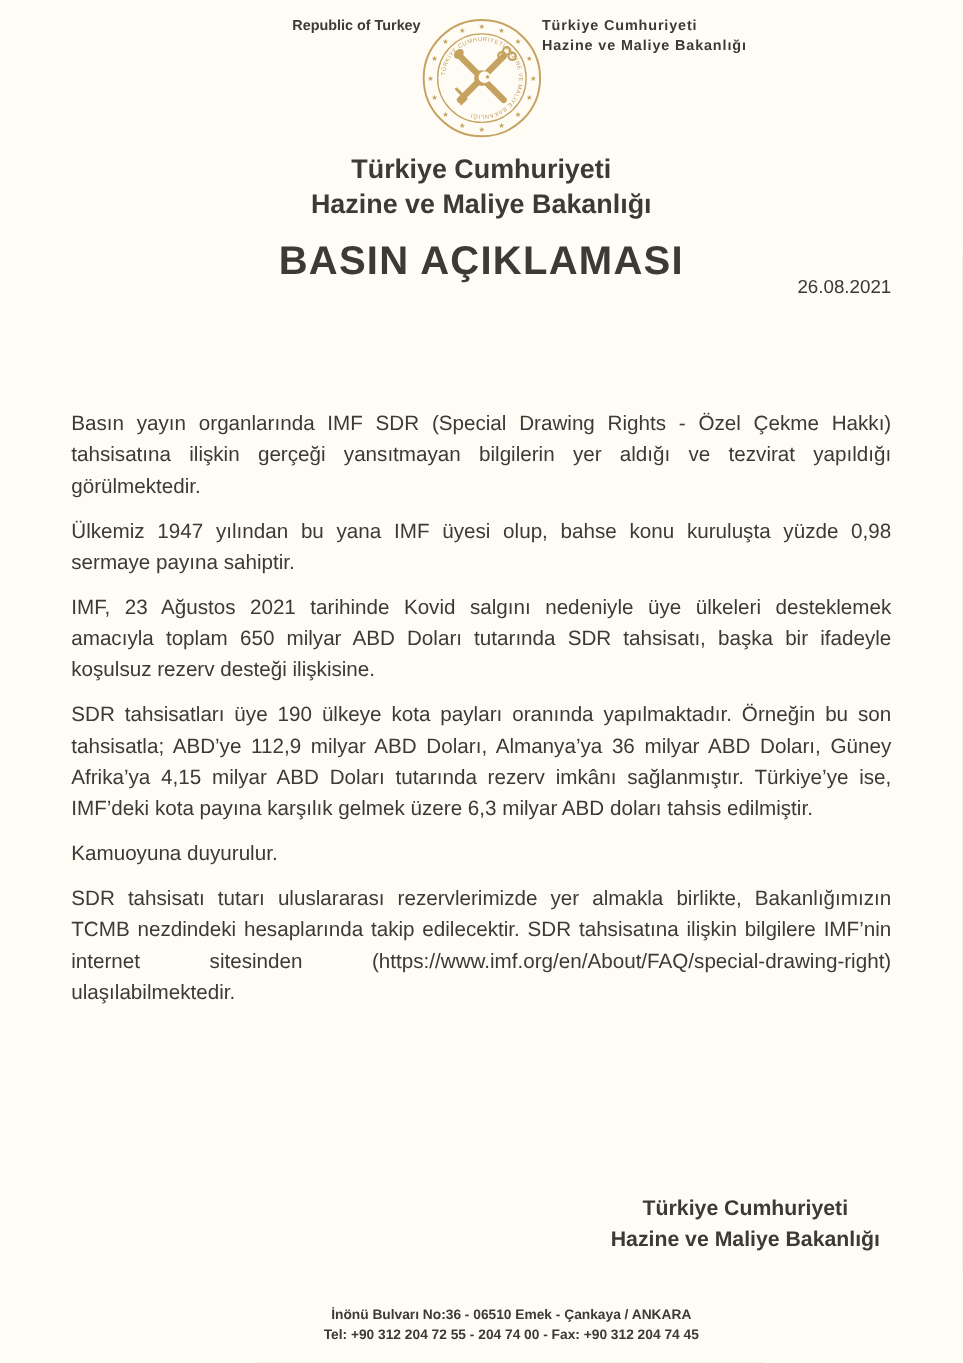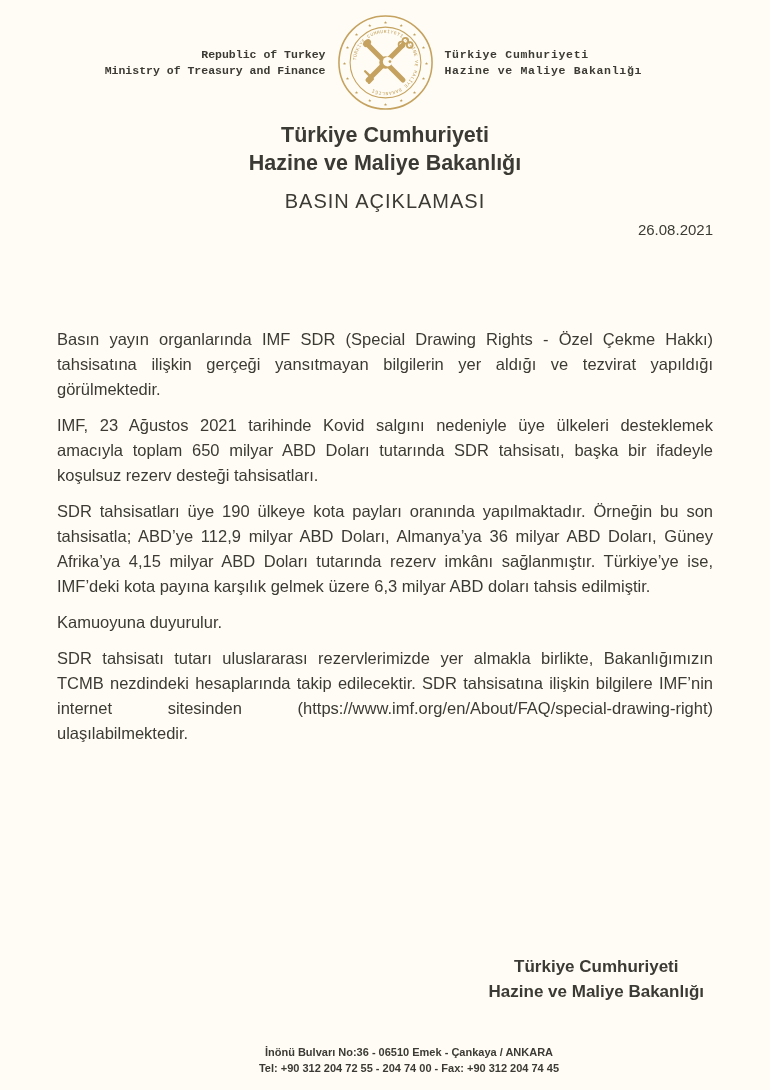--- a/index.html
+++ b/index.html
@@ -13,38 +13,38 @@
   .page{
     position:relative;
     width:770px;height:1090px;
     margin:0 auto;
     background:var(--page-background);
     overflow:hidden;
   }
   
   .letterhead{
     position:absolute;top:14px;left:0;right:0;
-    display:flex;justify-content:center;align-items:center;gap:11px;font-family:Liberation Mono, monospace;
+    display:flex;justify-content:center;
   }
   .lh-text{width:262px;font-size:11.5px;font-weight:bold;line-height:15.5px;}
   .lh-left{text-align:right;}
   .lh-right{text-align:left;letter-spacing:0.7px;}
   .seal{width:97px;height:97px;flex:0 0 auto;}
   .seal svg{width:100%;height:100%;display:block;}
   .gold-stroke{stroke:var(--seal-gold);fill:none;}
   .gold-fill{fill:var(--seal-gold);}
   .bg-fill{fill:var(--page-background);}
   
   .ministry-title{
     position:absolute;top:121px;left:0;right:0;
     text-align:center;font-size:21.5px;font-weight:bold;line-height:28px;
   }
   .doc-title{
     position:absolute;top:190px;left:0;right:0;
-    text-align:center;font-size:20px;font-weight:400;letter-spacing:1px;
+    text-align:center;font-size:32px;font-weight:700;letter-spacing:1px;
   }
   .doc-date{
     position:absolute;top:221px;right:57px;
     font-size:15px;
   }
   
   .doc-body{
     position:absolute;top:327px;left:57px;right:57px;
     font-size:16.5px;line-height:25px;text-align:justify;
   }
@@ -62,21 +62,20 @@
   }
 </style>
 </head>
 <body>
 
 <div class="page">
 
   <header class="letterhead">
     <div class="lh-text lh-left">
       <div>Republic of Turkey</div>
-      <div>Ministry of Treasury and Finance</div>
     </div>
 
     <div class="seal">
       <svg viewBox="0 0 100 100" aria-hidden="true">
         <circle class="gold-stroke" cx="50" cy="50" r="48" stroke-width="1.6"></circle>
         <circle class="gold-stroke" cx="50" cy="50" r="36.5" stroke-width="1.1"></circle>
         <g id="seal-stars">
             <text x="50.00" y="9.80" text-anchor="middle" font-size="6" class="gold-fill">★</text>
             <text x="66.19" y="13.02" text-anchor="middle" font-size="6" class="gold-fill">★</text>
             <text x="79.91" y="22.19" text-anchor="middle" font-size="6" class="gold-fill">★</text>
@@ -130,21 +129,22 @@
     <div>Türkiye Cumhuriyeti</div>
     <div>Hazine ve Maliye Bakanlığı</div>
   </div>
 
   <h1 class="doc-title">BASIN AÇIKLAMASI</h1>
 
   <div class="doc-date">26.08.2021</div>
 
   <main class="doc-body">
     <p><span>Basın yayın organlarında IMF SDR (Special Drawing Rights - Özel Çekme Hakkı) tahsisatına ilişkin gerçeği yansıtmayan bilgilerin yer aldığı ve tezvirat yapıldığı görülmektedir.</span></p>
-    <p><span>IMF, </span><b>23 Ağustos 2021</b><span> tarihinde Kovid salgını nedeniyle üye ülkeleri desteklemek amacıyla toplam </span><b>650 milyar ABD Doları tutarında SDR tahsisatı,</b><span> başka bir ifadeyle </span><b>koşulsuz rezerv desteği</b><span> tahsisatları.</span></p>
+    <p><span>Ülkemiz 1947 yılından bu yana IMF üyesi olup, bahse konu kuruluşta yüzde 0,98 sermaye payına sahiptir.</span></p>
+    <p><span>IMF, </span><b>23 Ağustos 2021</b><span> tarihinde Kovid salgını nedeniyle üye ülkeleri desteklemek amacıyla toplam </span><b>650 milyar ABD Doları tutarında SDR tahsisatı,</b><span> başka bir ifadeyle </span><b>koşulsuz rezerv desteği</b><span> ilişkisine.</span></p>
     <p><b>SDR tahsisatları üye 190 ülkeye kota payları oranında yapılmaktadır.</b><span> Örneğin bu son tahsisatla; ABD’ye 112,9 milyar ABD Doları, Almanya’ya 36 milyar ABD Doları, Güney Afrika’ya 4,15 milyar ABD Doları tutarında rezerv imkânı sağlanmıştır. </span><b>Türkiye’ye ise, IMF’deki kota payına karşılık gelmek üzere 6,3 milyar ABD doları tahsis edilmiştir.</b></p>
     <p><span>Kamuoyuna duyurulur.</span></p>
     <p><span>SDR tahsisatı tutarı uluslararası rezervlerimizde yer almakla birlikte, Bakanlığımızın TCMB nezdindeki hesaplarında takip edilecektir. SDR tahsisatına ilişkin bilgilere IMF’nin internet sitesinden (https://www.imf.org/en/About/FAQ/special-drawing-right) ulaşılabilmektedir.</span></p>
   </main>
 
   <div class="signature">
     <div>Türkiye Cumhuriyeti</div>
     <div>Hazine ve Maliye Bakanlığı</div>
   </div>
 

